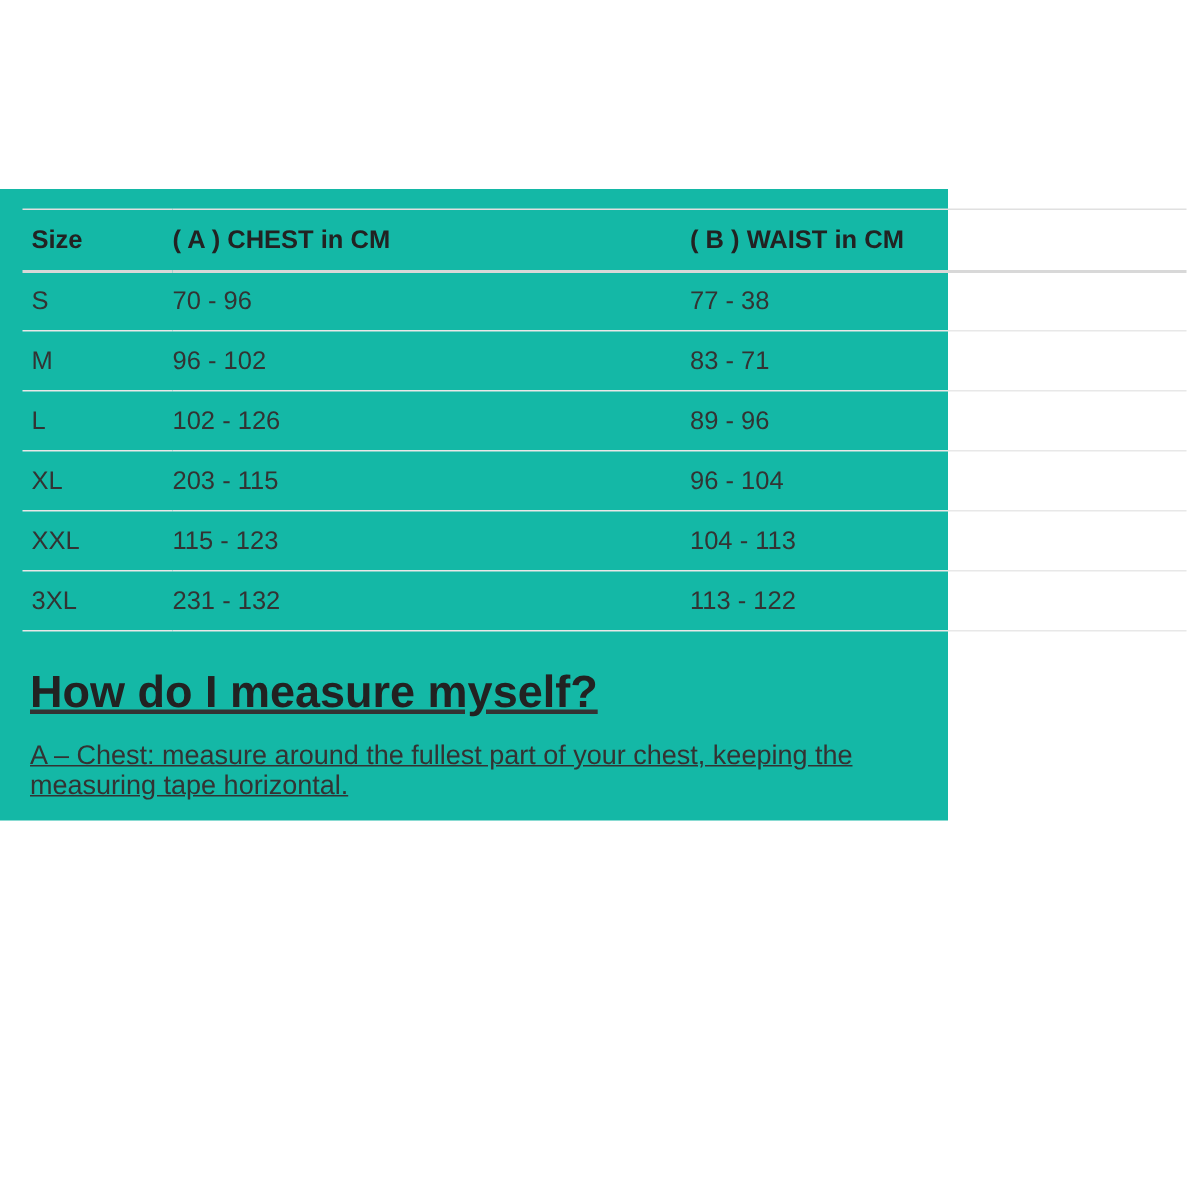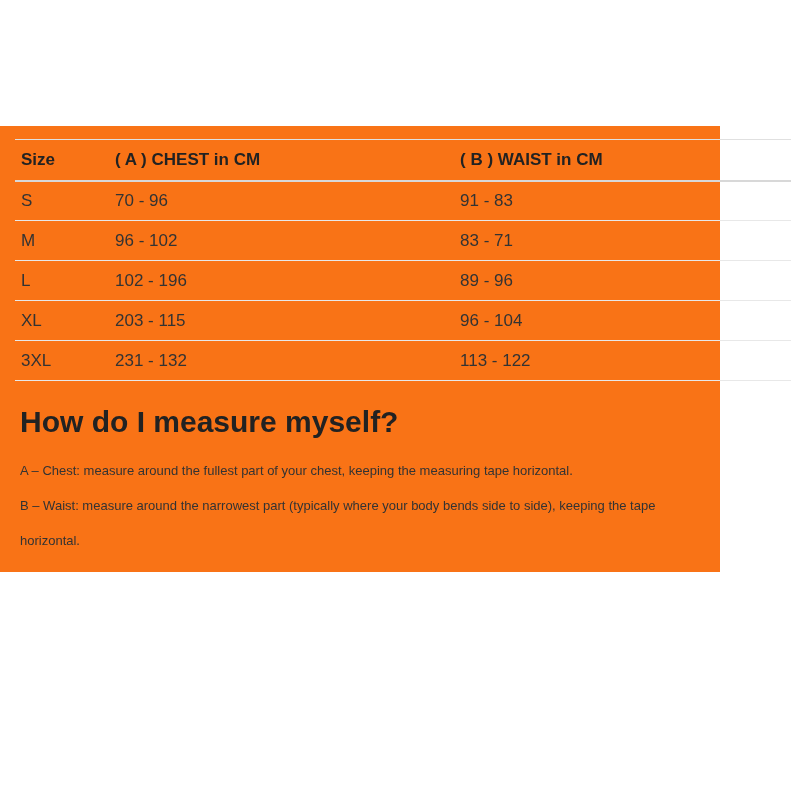--- a/index.html
+++ b/index.html
@@ -5,22 +5,22 @@
   * { margin: 0; padding: 0; box-sizing: border-box; }
   html, body {
     width: 800px; height: 800px;
     background: #ffffff;
     font-family: "Liberation Sans", sans-serif;
     color: #333333;
     overflow: hidden;
   }
   .content-band {
     margin-top: 126px;
-    width: 720px;
-    background: #f97316;
+    width: 632px;
+    background: #14b8a6;
     padding: 13px 0 14px 0;
   }
   table.size-chart {
     border-collapse: collapse;
     margin-left: 15px;
     width: 776px;
     table-layout: fixed;
     font-size: 17px;
   }
   table.size-chart thead tr {
@@ -41,31 +41,32 @@
     height: 40px;
     vertical-align: middle;
     color: #333333;
   }
   table.size-chart th:first-child,
   table.size-chart td:first-child {
     padding-left: 6px;
   }
   .measure-section {
     padding: 24px 20px 0 20px;
+    text-decoration: underline;
   }
   .measure-heading {
     font-size: 30px;
     font-weight: bold;
     color: #222222;
     margin-bottom: 14px;
     letter-spacing: 0;
   }
   .measure-text p {
-    font-size: 13px;
-    line-height: 35px;
+    font-size: 18px;
+    line-height: 20px;
     color: #333333;
     max-width: 750px;
   }
 </style>
 </head>
 <body>
 
 <div class="content-band">
 
   <table class="size-chart">
@@ -78,46 +79,50 @@
       <tr>
         <th>Size</th>
         <th>( A ) CHEST in CM</th>
         <th>( B ) WAIST in CM</th>
       </tr>
     </thead>
     <tbody id="size-chart-body">
         <tr>
           <td>S</td>
           <td>70 - 96</td>
-          <td>91 - 83</td>
+          <td>77 - 38</td>
         </tr>
         <tr>
           <td>M</td>
           <td>96 - 102</td>
           <td>83 - 71</td>
         </tr>
         <tr>
           <td>L</td>
-          <td>102 - 196</td>
+          <td>102 - 126</td>
           <td>89 - 96</td>
         </tr>
         <tr>
           <td>XL</td>
           <td>203 - 115</td>
           <td>96 - 104</td>
+        </tr>
+        <tr>
+          <td>XXL</td>
+          <td>115 - 123</td>
+          <td>104 - 113</td>
         </tr>
         <tr>
           <td>3XL</td>
           <td>231 - 132</td>
           <td>113 - 122</td>
         </tr>
       </tbody>
   </table>
 
   <div class="measure-section">
     <div class="measure-heading">How do I measure myself?</div>
     <div class="measure-text">
       <p>A – Chest: measure around the fullest part of your chest, keeping the measuring tape horizontal.</p>
-      <p>B – Waist: measure around the narrowest part (typically where your body bends side to side), keeping the tape horizontal.</p>
     </div>
   </div>
 
 </div>
 
 </body></html>

